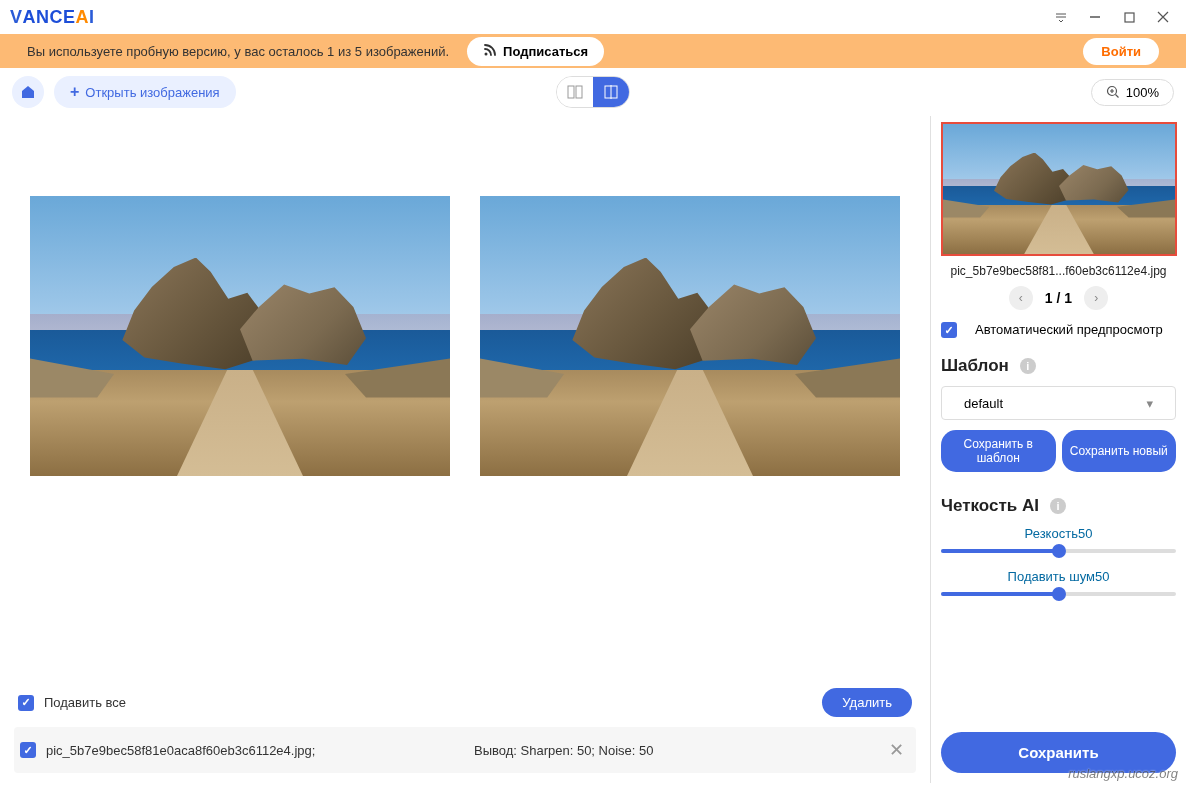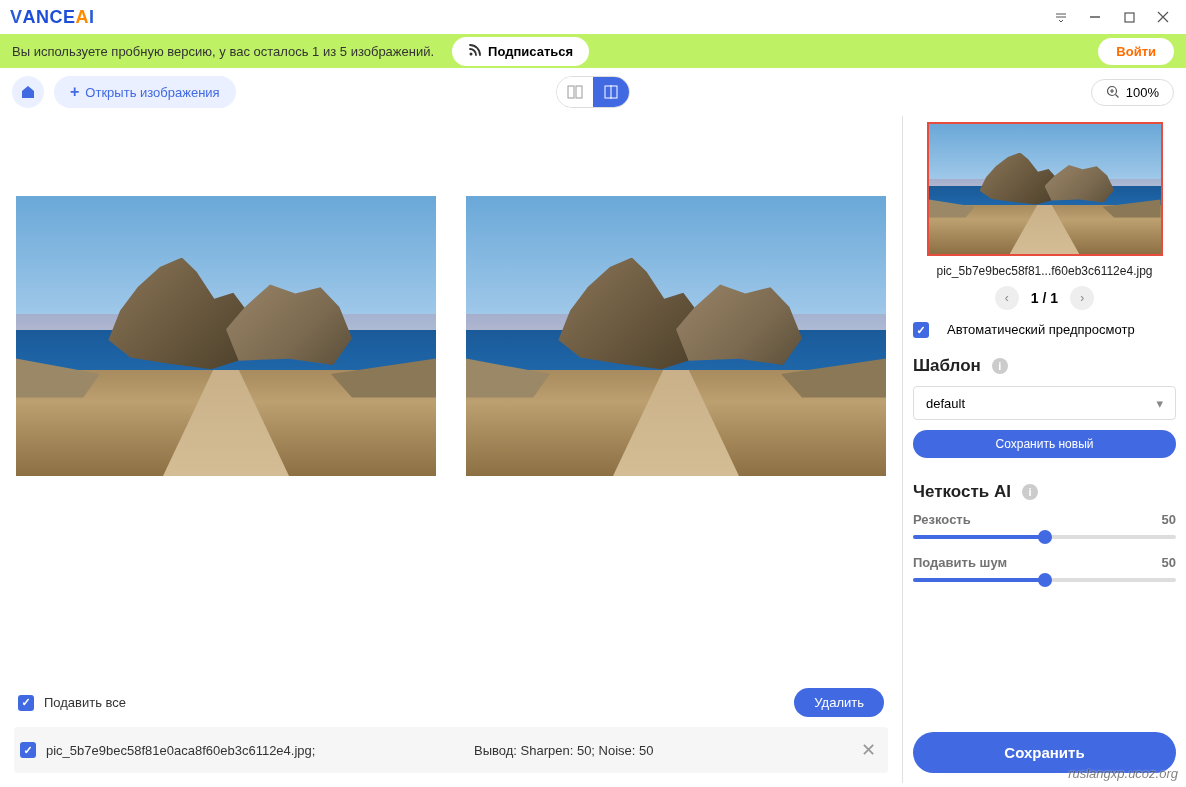--- a/index.html
+++ b/index.html
@@ -9,21 +9,21 @@
 .titlebar { height: 34px; display: flex; align-items: center; justify-content: space-between; padding: 0 6px 0 10px; }
 .logo { font-size: 18px; font-weight: 700; letter-spacing: 0.5px; display: flex; align-items: center; }
 .logo .v { color: #2a5bd7; }
 .logo .ance { color: #1d4ed8; }
 .logo .a { color: #ff8a00; position: relative; }
 .logo .i { color: #2a5bd7; }
 .winbtns { display: flex; gap: 0; }
 .winbtn { width: 34px; height: 28px; display: flex; align-items: center; justify-content: center; cursor: pointer; color: #444; }
 
 
-.banner { height: 34px; background: #bef264; display: flex; align-items: center; padding: 0 12px; }
+.banner { height: 34px; background: #fdba74; display: flex; align-items: center; padding: 0 27px; }
 .banner-text { font-size: 13px; color: #333; }
 .subscribe-btn { margin-left: 18px; background: #fff; border: none; border-radius: 18px; padding: 6px 16px; font-size: 13px; font-weight: 600; cursor: pointer; display: flex; align-items: center; gap: 6px; }
 .login-btn { margin-left: auto; background: #fff; border: none; border-radius: 15px; padding: 6px 18px; font-size: 13px; font-weight: 600; color: #ff6d00; cursor: pointer; }
 
 
 .toolbar { height: 48px; display: flex; align-items: center; padding: 0 12px; gap: 10px; }
 .home-btn { width: 32px; height: 32px; border-radius: 16px; background: #eaf0ff; display: flex; align-items: center; justify-content: center; cursor: pointer; }
 .open-btn { height: 32px; border-radius: 16px; background: #eaf0ff; display: flex; align-items: center; padding: 0 16px; gap: 6px; font-size: 13px; color: #4169e1; cursor: pointer; }
 .view-toggle { margin-left: auto; margin-right: auto; position: absolute; left: 50%; transform: translateX(-50%); display: flex; border: 1px solid #ddd; border-radius: 18px; overflow: hidden; }
 .view-btn { width: 36px; height: 30px; display: flex; align-items: center; justify-content: center; cursor: pointer; background: #fff; }
@@ -55,35 +55,35 @@
 .cb::after { content: "✓"; color: #fff; font-size: 11px; font-weight: bold; }
 .select-label { font-size: 13px; color: #333; }
 .delete-btn { margin-left: auto; background: #4169e1; color: #fff; border: none; border-radius: 18px; padding: 7px 20px; font-size: 13px; cursor: pointer; }
 .file-row { display: flex; align-items: center; padding: 12px 6px; background: #f6f6f6; border-radius: 4px; }
 .file-name { font-size: 13px; color: #333; }
 .file-output { margin-left: auto; margin-right: 60px; font-size: 13px; color: #333; position: absolute; left: 460px; }
 .file-close { margin-left: auto; cursor: pointer; color: #999; font-size: 18px; padding: 0 6px; }
 .file-row { position: relative; }
 
 
-.sidebar { width: 284px; border-left: 1px solid #e0e0e0; display: flex; flex-direction: column; padding: 6px 10px 10px; overflow-y: auto; }
+.sidebar { width: 256px; border-left: 1px solid #e0e0e0; display: flex; flex-direction: column; padding: 6px 10px 10px; overflow-y: auto; }
 .thumb { width: 236px; height: 134px; border: 2px solid #e74c3c; margin: 0 auto; position: relative; overflow: hidden; }
 .thumb .img-box-inner { position: absolute; inset: 0; }
 .thumb-name { font-size: 12px; text-align: center; margin: 8px 0; color: #222; }
 .pager { display: flex; align-items: center; justify-content: center; gap: 12px; margin-bottom: 12px; }
 .pager-btn { width: 24px; height: 24px; border-radius: 12px; background: #eee; display: flex; align-items: center; justify-content: center; cursor: pointer; color: #888; font-size: 12px; }
 .pager-text { font-size: 14px; font-weight: 600; }
 .auto-row { display: flex; align-items: flex-start; gap: 8px; font-size: 13px; margin-bottom: 18px; }
 .section-title { font-size: 17px; font-weight: 700; color: #222; margin-bottom: 10px; display: flex; align-items: center; gap: 11px; }
 .info-icon { width: 16px; height: 16px; border-radius: 8px; background: #ccc; color: #fff; font-size: 11px; display: flex; align-items: center; justify-content: center; }
-.select-box { width: 100%; height: 34px; border: 1px solid #ddd; border-radius: 4px; padding: 0 12px; font-size: 13px; display: flex; align-items: center; justify-content: space-between; cursor: pointer; margin-bottom: 10px; background:#fff; }
+.select-box { width: 100%; height: 34px; border: 1px solid #ddd; border-radius: 4px; padding: 0 22px; font-size: 13px; display: flex; align-items: center; justify-content: space-between; cursor: pointer; margin-bottom: 10px; background:#fff; }
 .btn-row { display: flex; gap: 6px; margin-bottom: 24px; }
 .blue-btn { flex: 1; background: #4169e1; color: #fff; border: none; border-radius: 15px; padding: 7px 8px; font-size: 12px; cursor: pointer; }
 .slider-row { margin-bottom: 16px; }
-.slider-head { display: flex; justify-content: space-between; font-size: 13px; color: #737373; margin-bottom: 8px; font-weight: bold; }
+.slider-head { display: flex; justify-content: center; font-size: 13px; color: #0369a1; margin-bottom: 8px; }
 .slider-track { height: 4px; background: #ddd; border-radius: 2px; position: relative; }
 .slider-fill { position: absolute; left: 0; top: 0; height: 100%; background: #4169e1; border-radius: 2px; }
 .slider-thumb { position: absolute; top: 50%; width: 14px; height: 14px; border-radius: 7px; background: #4169e1; transform: translate(-50%, -50%); cursor: pointer; }
 .save-btn { margin-top: auto; width: 100%; background: #4169e1; color: #fff; border: none; border-radius: 22px; padding: 12px; font-size: 15px; font-weight: 600; cursor: pointer; }
 .watermark { position: absolute; right: 8px; bottom: 6px; font-size: 13px; color: rgba(0,0,0,0.5); font-style: italic; text-shadow: 0 0 2px #fff; }
 </style>
 </head>
 <body>
 
 <div class="titlebar">
@@ -236,20 +236,21 @@
 
     <div class="section-title">
       <span>Шаблон</span>
       <span class="info-icon">i</span>
     </div>
     <div class="select-box">
       <span>default</span>
       <span style="color:#888">▾</span>
     </div>
     <div class="btn-row">
+      <button class="blue-btn">Сохранить в шаблон</button>
       <button class="blue-btn">Сохранить новый</button>
     </div>
 
     <div class="section-title">
       <span>Четкость AI</span>
       <span class="info-icon">i</span>
     </div>
 
     <div class="slider-row">
       <div class="slider-head">

